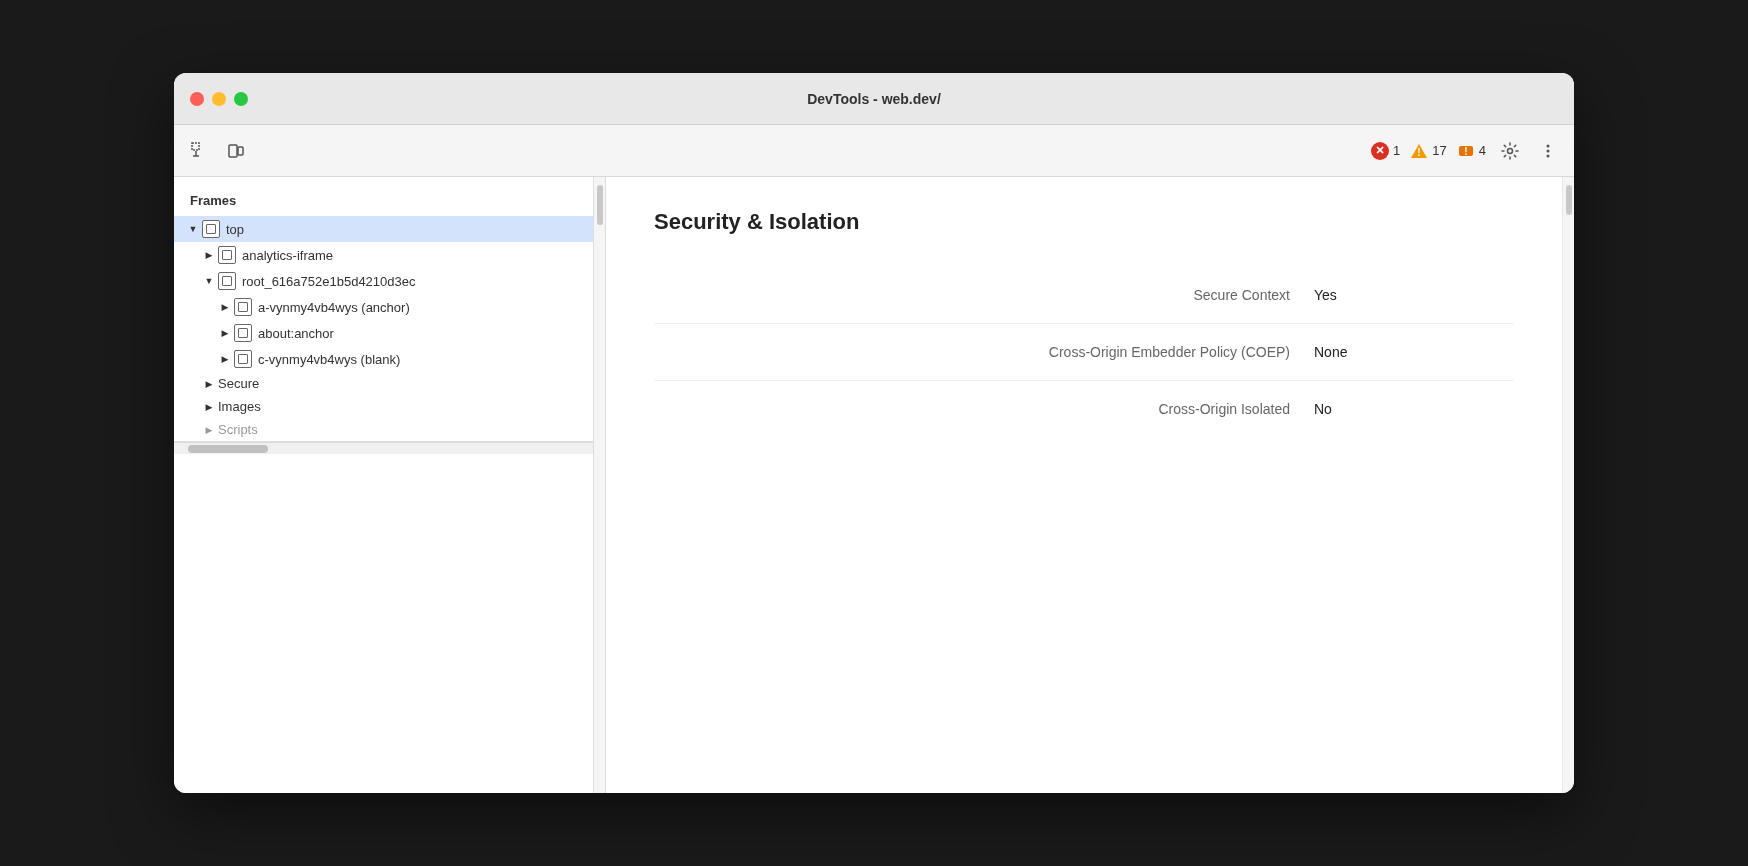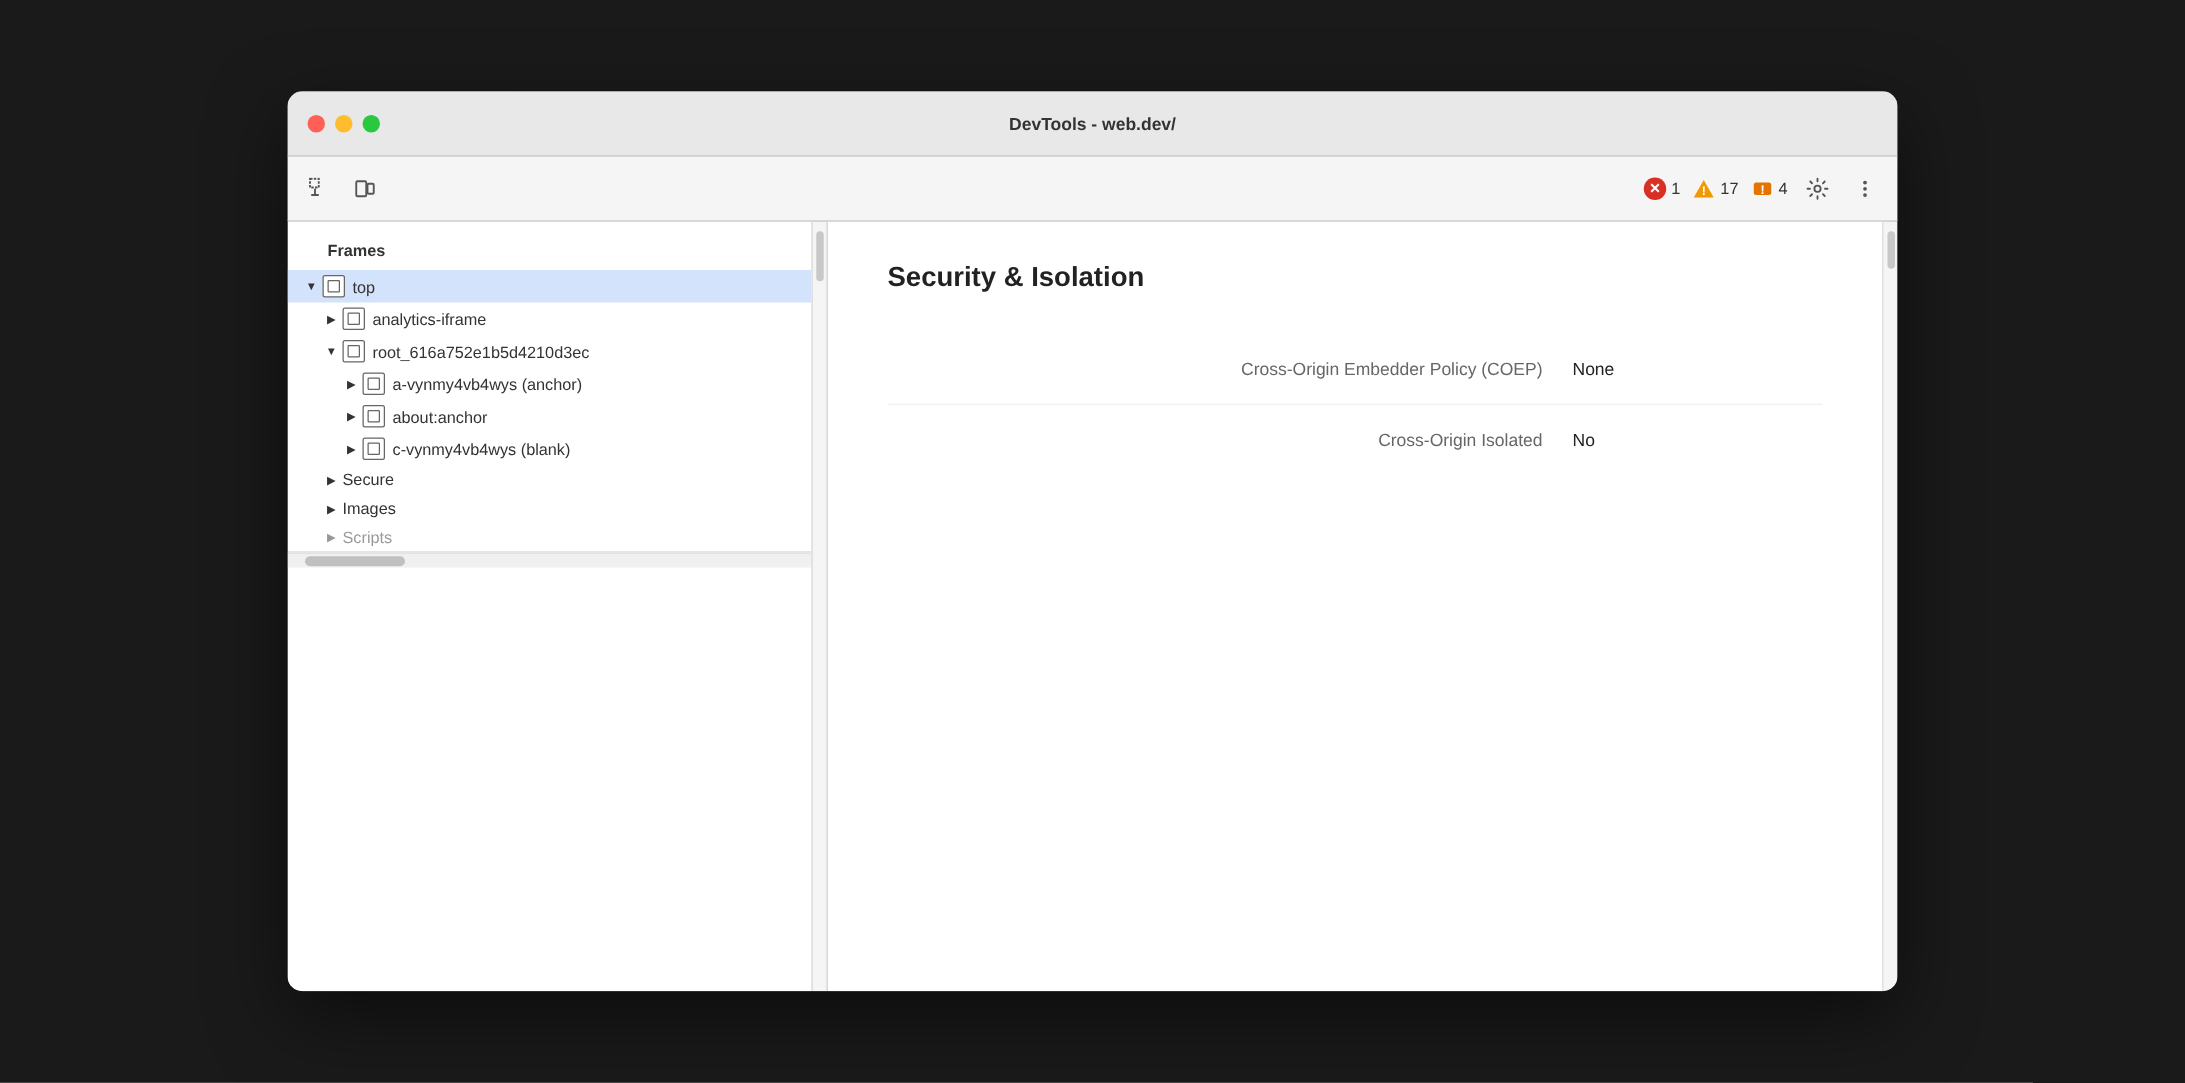--- a/index.html
+++ b/index.html
@@ -5,23 +5,23 @@
     * { box-sizing: border-box; margin: 0; padding: 0; }
     body {
       background: #1a1a1a;
       display: flex;
       justify-content: center;
       align-items: center;
       min-height: 100vh;
       font-family: -apple-system, BlinkMacSystemFont, 'Helvetica Neue', Arial, sans-serif;
     }
     .window {
-      width: 1288px;
+      width: 1400px;
       height: 720px;
-      background: #737373;
+      background: #e5e5e5;
       border-radius: 12px;
       box-shadow: 0 20px 60px rgba(0,0,0,0.5);
       overflow: hidden;
       display: flex;
       flex-direction: column;
     }
     .title-bar {
       background: #e8e8e8;
       height: 52px;
       display: flex;
@@ -160,21 +160,21 @@
     .sidebar {
       width: 420px;
       background: #fff;
       border-right: 1px solid #ddd;
       overflow-y: auto;
       overflow-x: hidden;
       flex-shrink: 0;
       position: relative;
     }
     .sidebar-section-header {
-      padding: 16px 32px 8px;
+      padding: 16px 16px 8px;
       font-size: 13px;
       font-weight: 600;
       color: #333;
     }
     .tree-item {
       display: flex;
       align-items: center;
       padding: 4px 8px 4px 12px;
       font-size: 13px;
       color: #333;
@@ -416,20 +416,24 @@
 
     <div style="width:12px; background:#f5f5f5; border-right:1px solid #ddd; position:relative; flex-shrink:0;">
       <div style="width:6px; height:40px; background:#c8c8c8; border-radius:4px; margin:8px auto;"></div>
     </div>
 
     <div class="main-panel">
       <div class="section-title">Security &amp; Isolation</div>
 
       <div class="info-table">
         <div class="info-row">
+          <div class="info-label">Secure Context</div>
+          <div class="info-value">Yes</div>
+        </div>
+        <div class="info-row">
           <div class="info-label">Cross-Origin Embedder Policy (COEP)</div>
           <div class="info-value">None</div>
         </div>
         <div class="info-row">
           <div class="info-label">Cross-Origin Isolated</div>
           <div class="info-value">No</div>
         </div>
       </div>
     </div>
 

